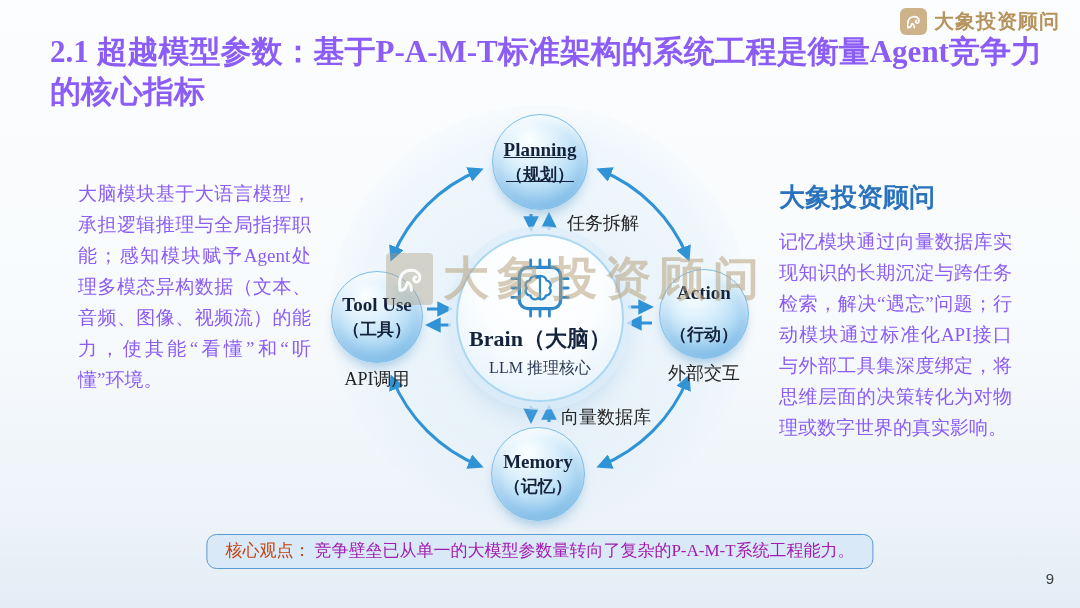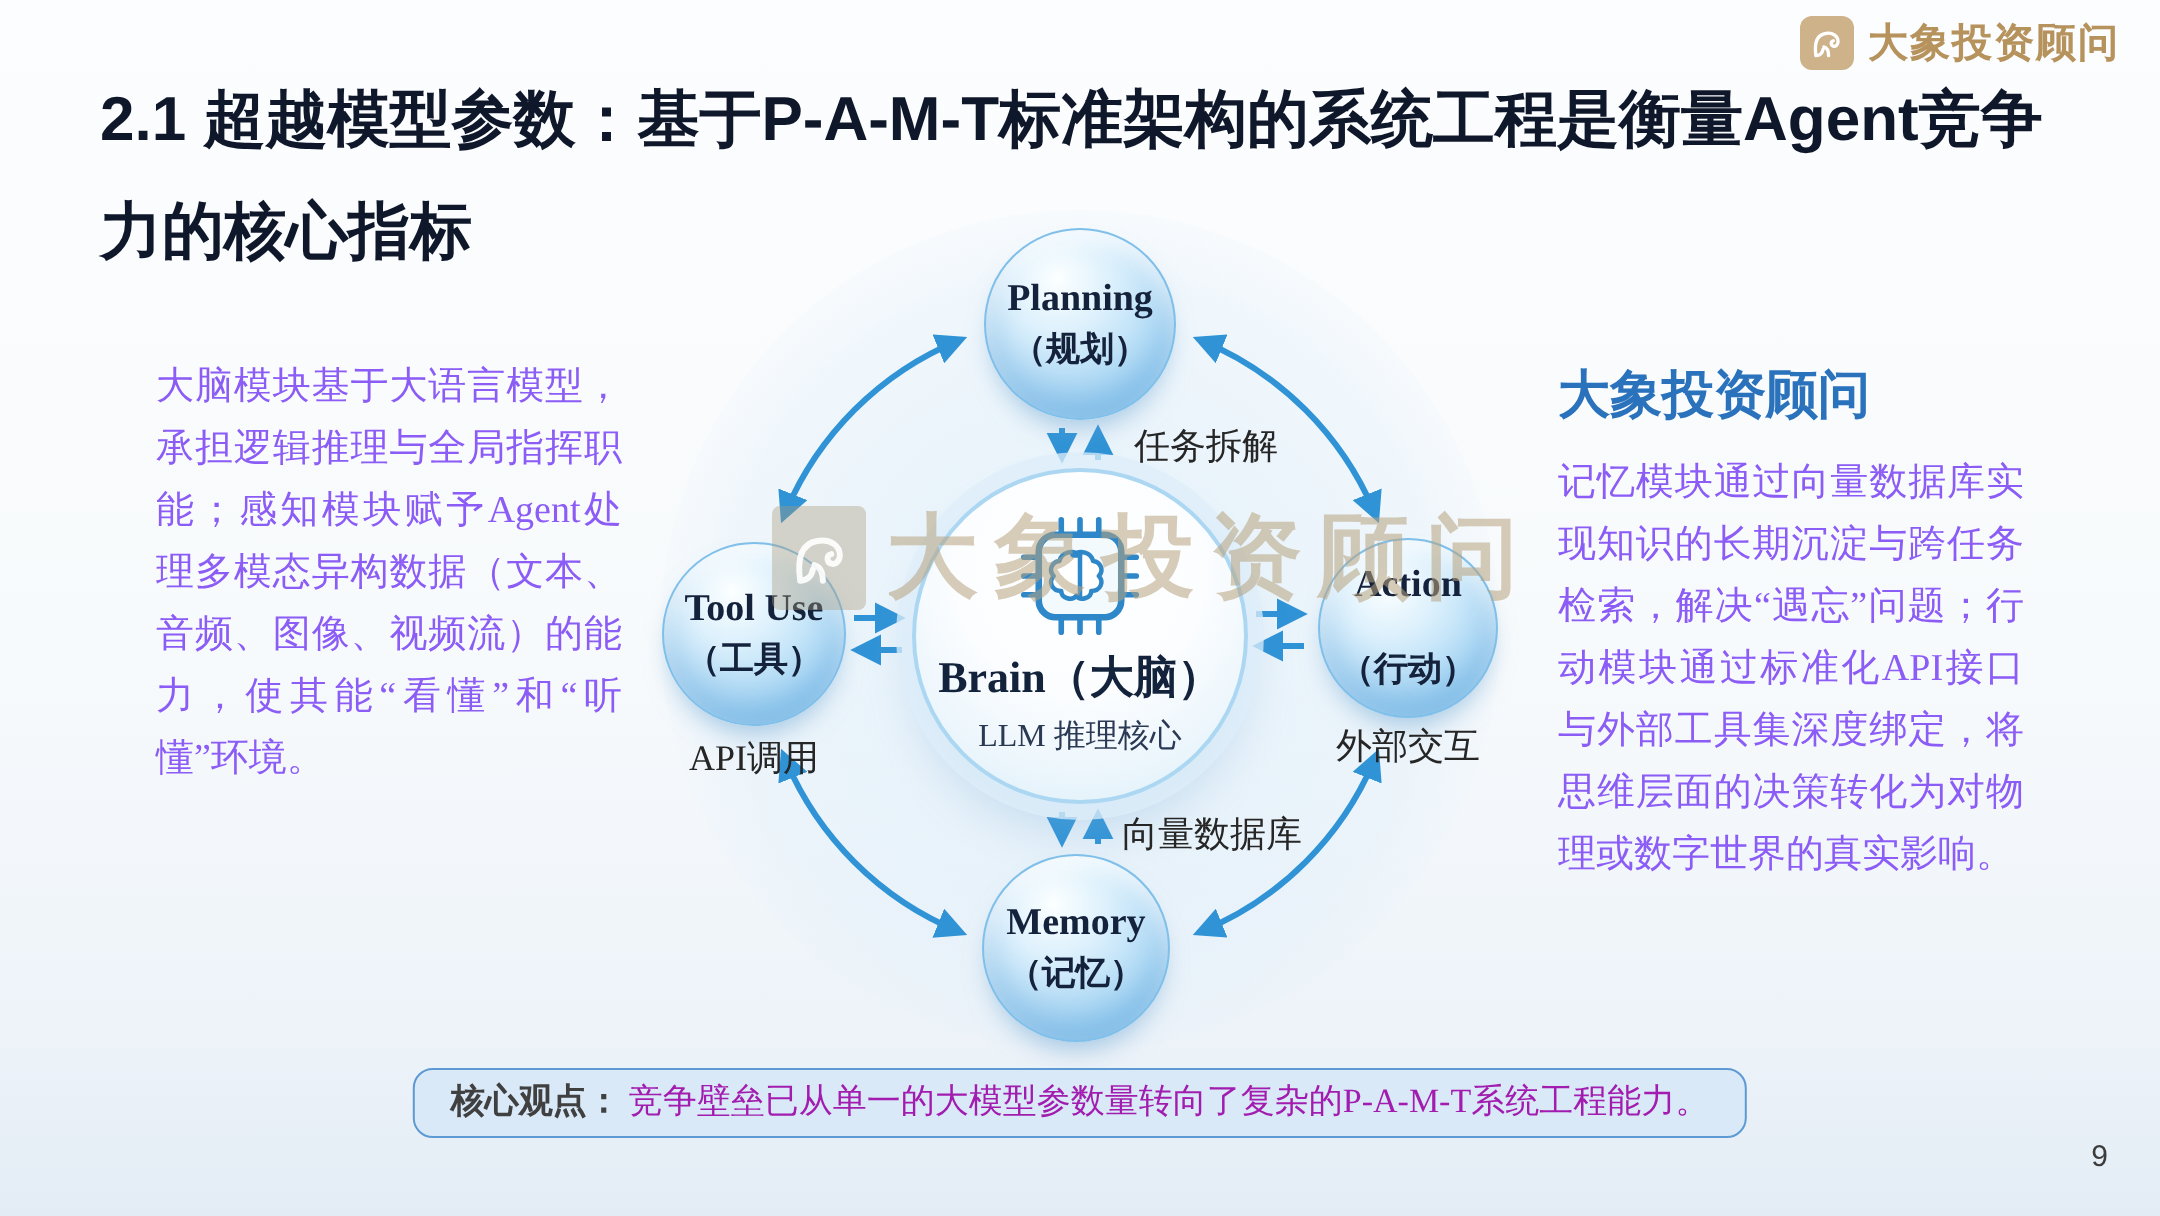--- a/index.html
+++ b/index.html
@@ -9,22 +9,22 @@
     font-family:"Liberation Serif","DejaVu Serif",serif;
     background:linear-gradient(180deg,#fcfdfe 0%,#f7fafc 55%,#edf3f9 85%,#e3ecf5 100%);
   }
 
   
   .logo { position:absolute; top:8px; right:20px; display:flex; align-items:center; gap:7px; z-index:60; }
   .logo-icon { width:27px; height:27px; border-radius:6px; background:#cdb28a; display:flex; align-items:center; justify-content:center; }
   .logo-text { font-size:20px; font-weight:bold; color:#b6925c; letter-spacing:1px; }
   .title {
     position:absolute; left:50px; top:32px; width:995px;
-    font-family:Liberation Sans, sans-serif;
-    font-size:31px; line-height:56px; font-weight:800; color:#0f172a;
+    font-family:Liberation Serif, serif;
+    font-size:31px; line-height:40px; font-weight:800; color:#8b5cf6;
   }
 
   
   .panel { position:absolute; width:233px; }
   .panel.left  { left:78px;  top:178px; }
   .panel.right { left:779px; top:180px; }
   .panel h2 { font-size:26px; font-weight:bold; color:#2a72bc; margin-bottom:11px; }
   .panel p  { font-size:19px; line-height:31px; color:#8b5cf6; text-align:justify; text-justify:inter-ideograph; }
 
   
@@ -38,21 +38,21 @@
     display:flex; flex-direction:column; align-items:center; justify-content:center;
     background:radial-gradient(circle at 38% 26%, #fcffff 0%, #dcf0fc 30%, #b3dcf6 60%, #85c5ee 88%, #7cbeea 100%);
     border:1px solid #7fbfe9;
     box-shadow:0 8px 12px -4px rgba(110,165,210,.55),
                inset 0 -12px 16px rgba(80,150,210,.30),
                inset 0 5px 10px rgba(255,255,255,.85);
     color:#15223c; text-align:center;
   }
   .n-en { font-size:19px; font-weight:bold; }
   .n-zh { font-size:17px; font-weight:bold; margin-top:2px; }
-  .n-planning { left:172px; top:9px;   width:96px; height:96px; }
+  .n-planning { left:172px; top:9px;   width:96px; height:96px;text-decoration:underline; }
   .n-tooluse  { left:11px;  top:166px; width:92px; height:92px; }
   .n-action   { left:339px; top:164px; width:90px; height:90px;gap:17px; }
   .n-memory   { left:171px; top:322px; width:94px; height:94px; }
 
   .brain {
     position:absolute; left:136px; top:129px; width:168px; height:168px; border-radius:50%; z-index:9;
     display:flex; flex-direction:column; align-items:center; justify-content:center;
     background:radial-gradient(circle at 50% 30%, #ffffff 0%, #fbfdff 45%, #ecf6fc 72%, #d9edf9 100%);
     border:2px solid #abd7f2;
     box-shadow:0 0 0 8px rgba(221,238,250,.75), 0 14px 22px rgba(125,175,220,.30);
@@ -74,21 +74,21 @@
   .wm-icon { width:47px; height:52px; border-radius:4px; background:rgba(168,152,120,.38);
     display:flex; align-items:center; justify-content:center; }
   .wm-text { font-size:46px; font-weight:bold; color:rgba(183,163,126,.55); letter-spacing:8px; white-space:nowrap; }
 
   
   .callout {
     position:absolute; left:50%; transform:translateX(-50%); top:534px;
     padding:4px 18px 6px; border:1.5px solid #5d9ad3; border-radius:10px;
     background:#d9e9f8; font-size:17px; white-space:nowrap; z-index:60;
   }
-  .callout b { color:#404040; font-weight:bold; margin-right:4px; }
+  .callout b { color:#c2410c; font-weight:normal; margin-right:4px; }
   .callout span { color:#a21caf; }
   .pagenum { position:absolute; right:26px; top:570px; font-size:15px; color:#3c3c3c;
     font-family:"Liberation Sans",sans-serif; }
 </style>
 </head>
 <body>
 
 <div class="logo">
   <span class="logo-icon">
     <svg width="19" height="19" viewBox="0 0 24 24">

